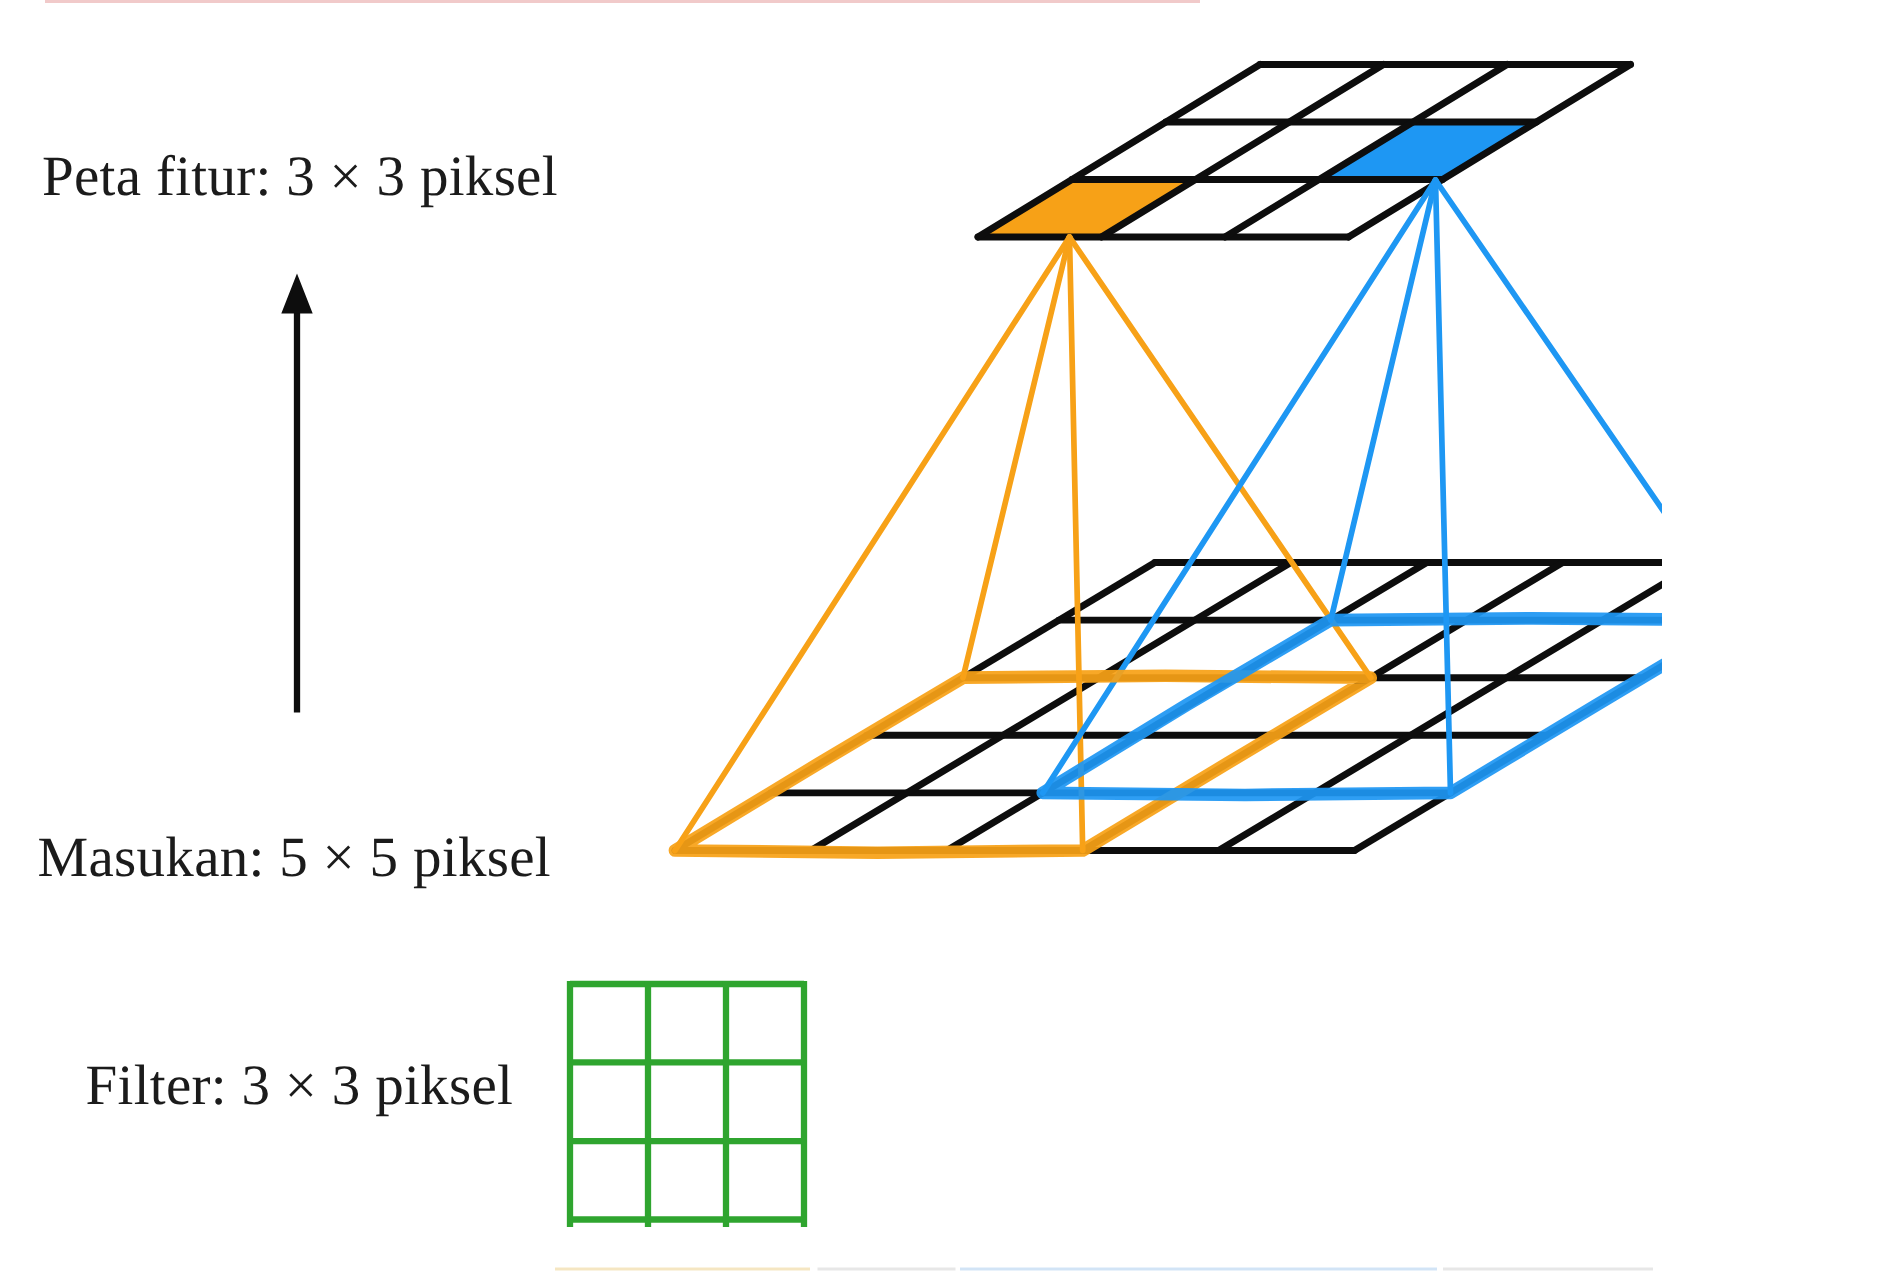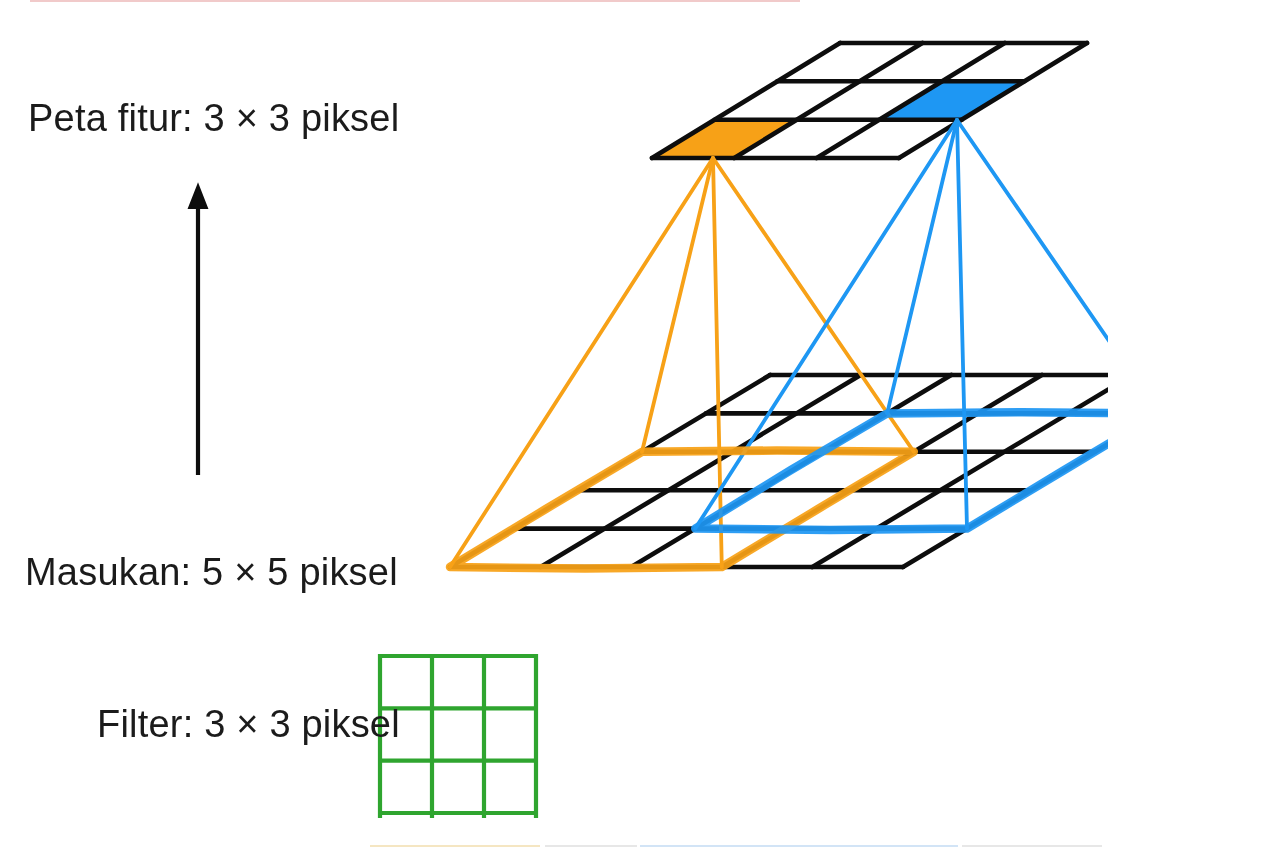--- a/index.html
+++ b/index.html
@@ -1,34 +1,34 @@
 <!DOCTYPE html>
 <html><head>
 <meta charset="utf-8">
 <style>
   html,body{margin:0;padding:0;background:#ffffff;}
   .canvas{
     position:relative;
     width:1108px;height:848px;
     background:#ffffff;
     overflow:hidden;
-    font-family:Liberation Sans, sans-serif;
+    font-family:Liberation Serif, serif;
   }
   .diagram-svg{position:absolute;left:0;top:0;}
   .label{
     position:absolute;
     font-size:38px;
     line-height:40px;
     color:#1b1b1b;
     white-space:nowrap;
     letter-spacing:0.2px;
   }
   .label-feature{left:28px;top:98px;}
   .label-input{left:25px;top:552px;}
-  .label-filter{left:57px;top:704px;margin-left:40px;}
+  .label-filter{left:57px;top:704px;}
   .edge-strip{position:absolute;height:2px;opacity:0.45;}
   .strip-top{left:30px;top:0;width:770px;}
   .strip-bottom-a{left:370px;top:845px;width:170px;}
   .strip-bottom-b{left:545px;top:845px;width:92px;}
   .strip-bottom-c{left:640px;top:845px;width:318px;}
   .strip-bottom-d{left:962px;top:845px;width:140px;}
 </style>
 </head>
 <body>
 

